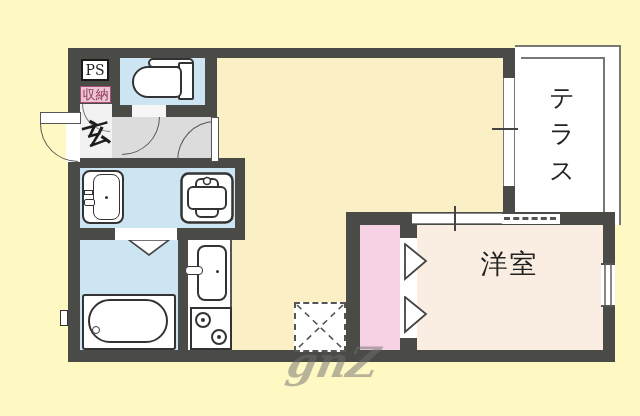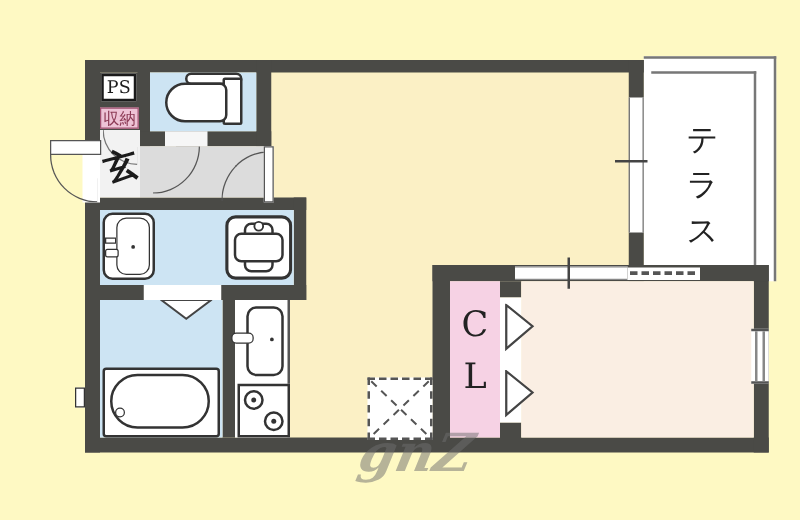--- a/index.html
+++ b/index.html
@@ -145,26 +145,24 @@
 
   <div class="lbl" style="left:81px;top:59px;width:28px;height:22px;background:#fff;border:2px solid #1a1a1a;font-size:14px;display:flex;align-items:center;justify-content:center;">
     <span>PS</span>
   </div>
   <div class="lbl" style="left:80px;top:86px;width:31px;height:17px;background:var(--storageBg);border:1px solid #a05070;color:var(--storageText);font-size:13px;display:flex;align-items:center;justify-content:center;">
     <span>収納</span>
   </div>
   <div class="lbl" style="left:79px;top:112px;width:36px;height:42px;font-size:27px;font-weight:bold;transform:rotate(-15deg);display:flex;align-items:center;justify-content:center;">
     <span>玄</span>
   </div>
-  <div class="lbl" style="left:547px;top:94px;width:30px;font-size:25px;line-height:1.45;text-align:center;word-break:break-all;color:#222;">
+  <div class="lbl" style="left:547px;top:80px;width:30px;font-size:25px;line-height:1.45;text-align:center;word-break:break-all;color:#222;">
     <span>テラス</span>
   </div>
-  <div class="lbl" style="left:366px;top:240px;width:28px;font-size:28px;line-height:1.45;text-align:center;word-break:break-all;color:#222;">
-    <span>CL</span>
-  </div>
   <div class="lbl" style="left:422px;top:248px;width:175px;text-align:center;line-height:1.2;color:#222;">
+    <div style="font-size:27px;letter-spacing:2px;">洋室</div>
   </div>
 
   <div class="lbl" style="left:288px;top:334px;width:300px;height:56px;display:flex;align-items:center;z-index:50;">
     <span style="font-size:42px;font-style:italic;font-weight:bold;color:rgba(110,110,110,0.5);transform:skewX(-12deg);">gnZ</span>
   </div>
 
 </div>
 
 </body></html>

